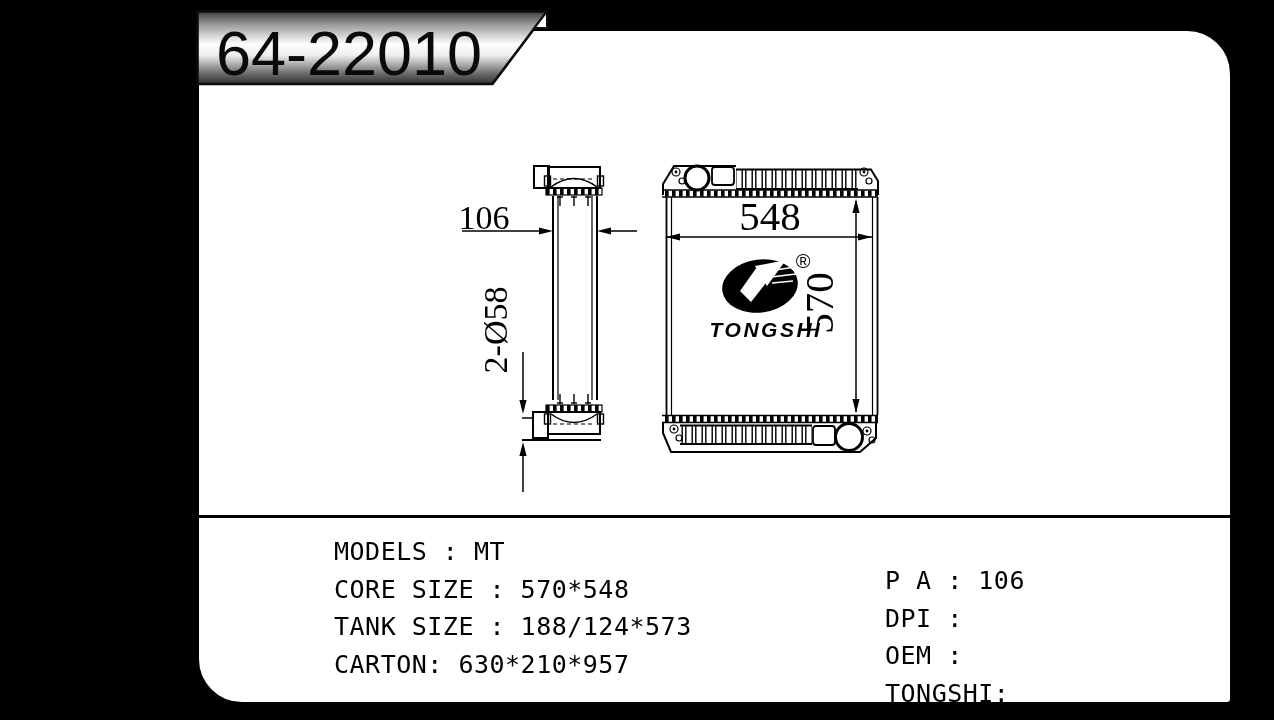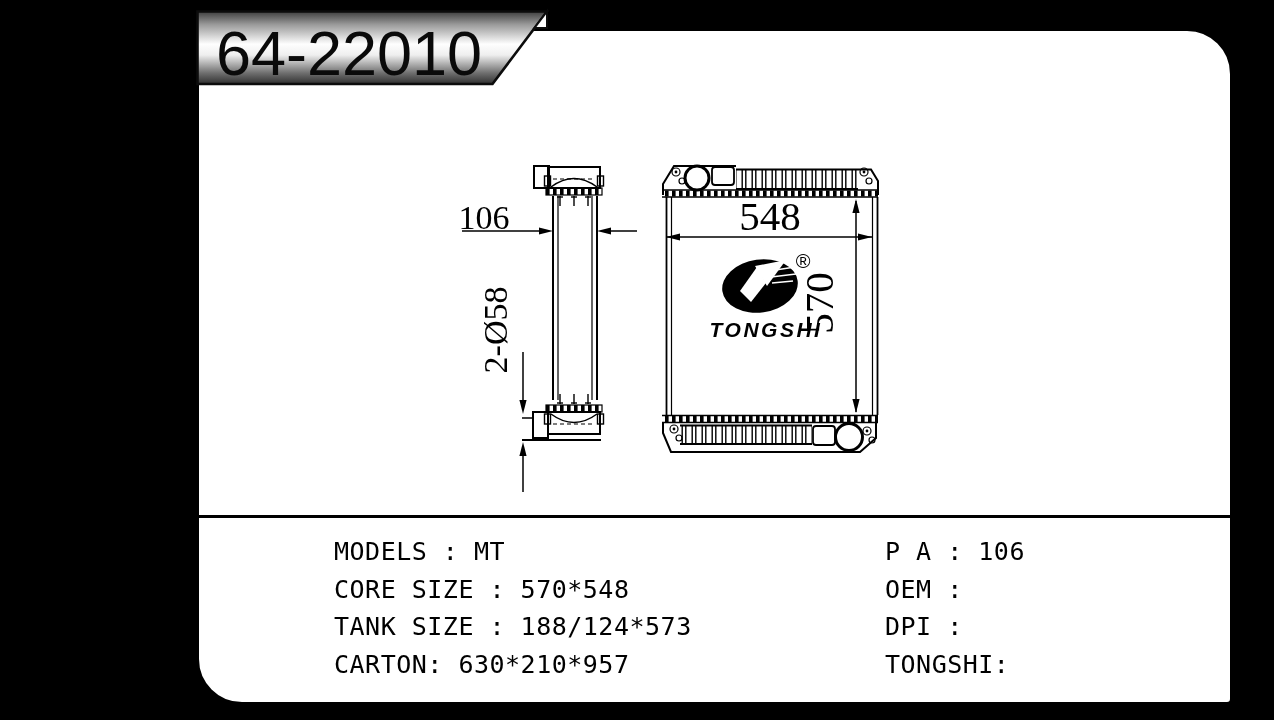--- a/index.html
+++ b/index.html
@@ -23,21 +23,21 @@
   .draw-svg{position:absolute;left:0;top:0;z-index:4;pointer-events:none;}
 
   
   .spec-col{
     position:absolute;z-index:5;color:#000;
     font-family:"DejaVu Sans Mono","Liberation Mono",monospace;
     font-size:25px;letter-spacing:0.5px;
   }
   .spec-col .row{height:37.5px;line-height:37.5px;white-space:pre;}
   .spec-left{left:287px;top:533px;margin-left:47px;}
-  .spec-right{left:885px;top:533px;}
+  .spec-right{left:885px;top:562px;}
 </style>
 </head>
 <body>
 
 <div class="panel">
   <div class="divider"></div>
 </div>
 
 <svg class="tab-svg" width="1274" height="720" viewBox="0 0 1274 720">
   <defs>
@@ -203,16 +203,16 @@
 </svg>
 
 <div class="spec-col spec-left">
   <div class="row">MODELS : MT</div>
   <div class="row">CORE SIZE : 570*548</div>
   <div class="row">TANK SIZE : 188/124*573</div>
   <div class="row">CARTON: 630*210*957</div>
 </div>
 <div class="spec-col spec-right">
   <div class="row">P A : 106</div>
+  <div class="row">DPI :</div>
   <div class="row">OEM :</div>
-  <div class="row">DPI :</div>
   <div class="row">TONGSHI:</div>
 </div>
 
 </body></html>

